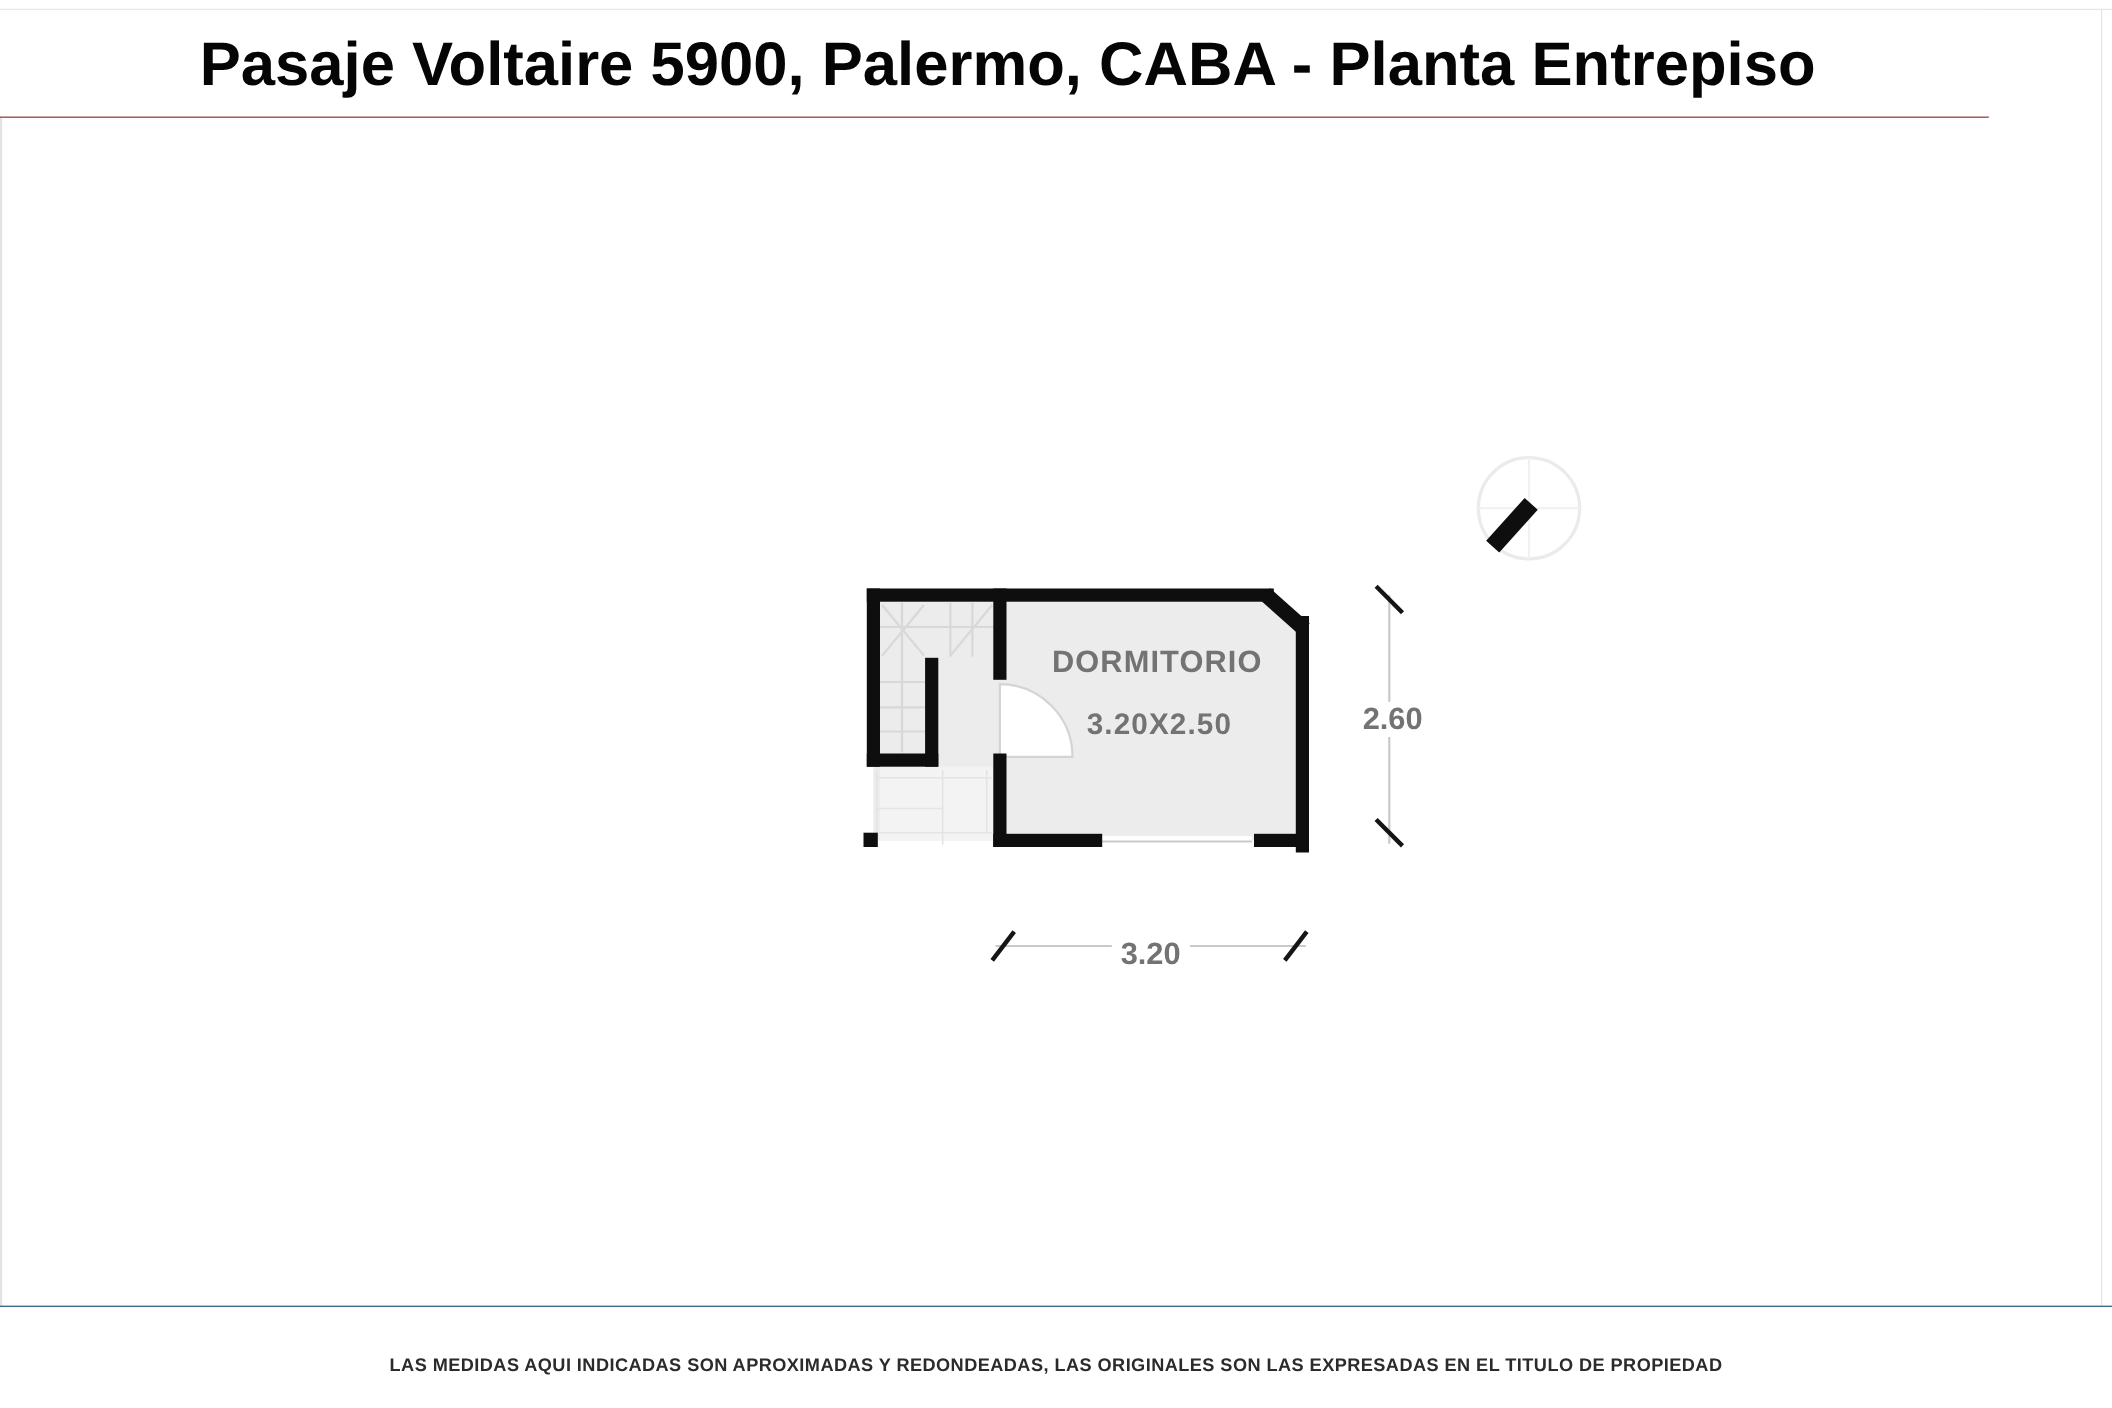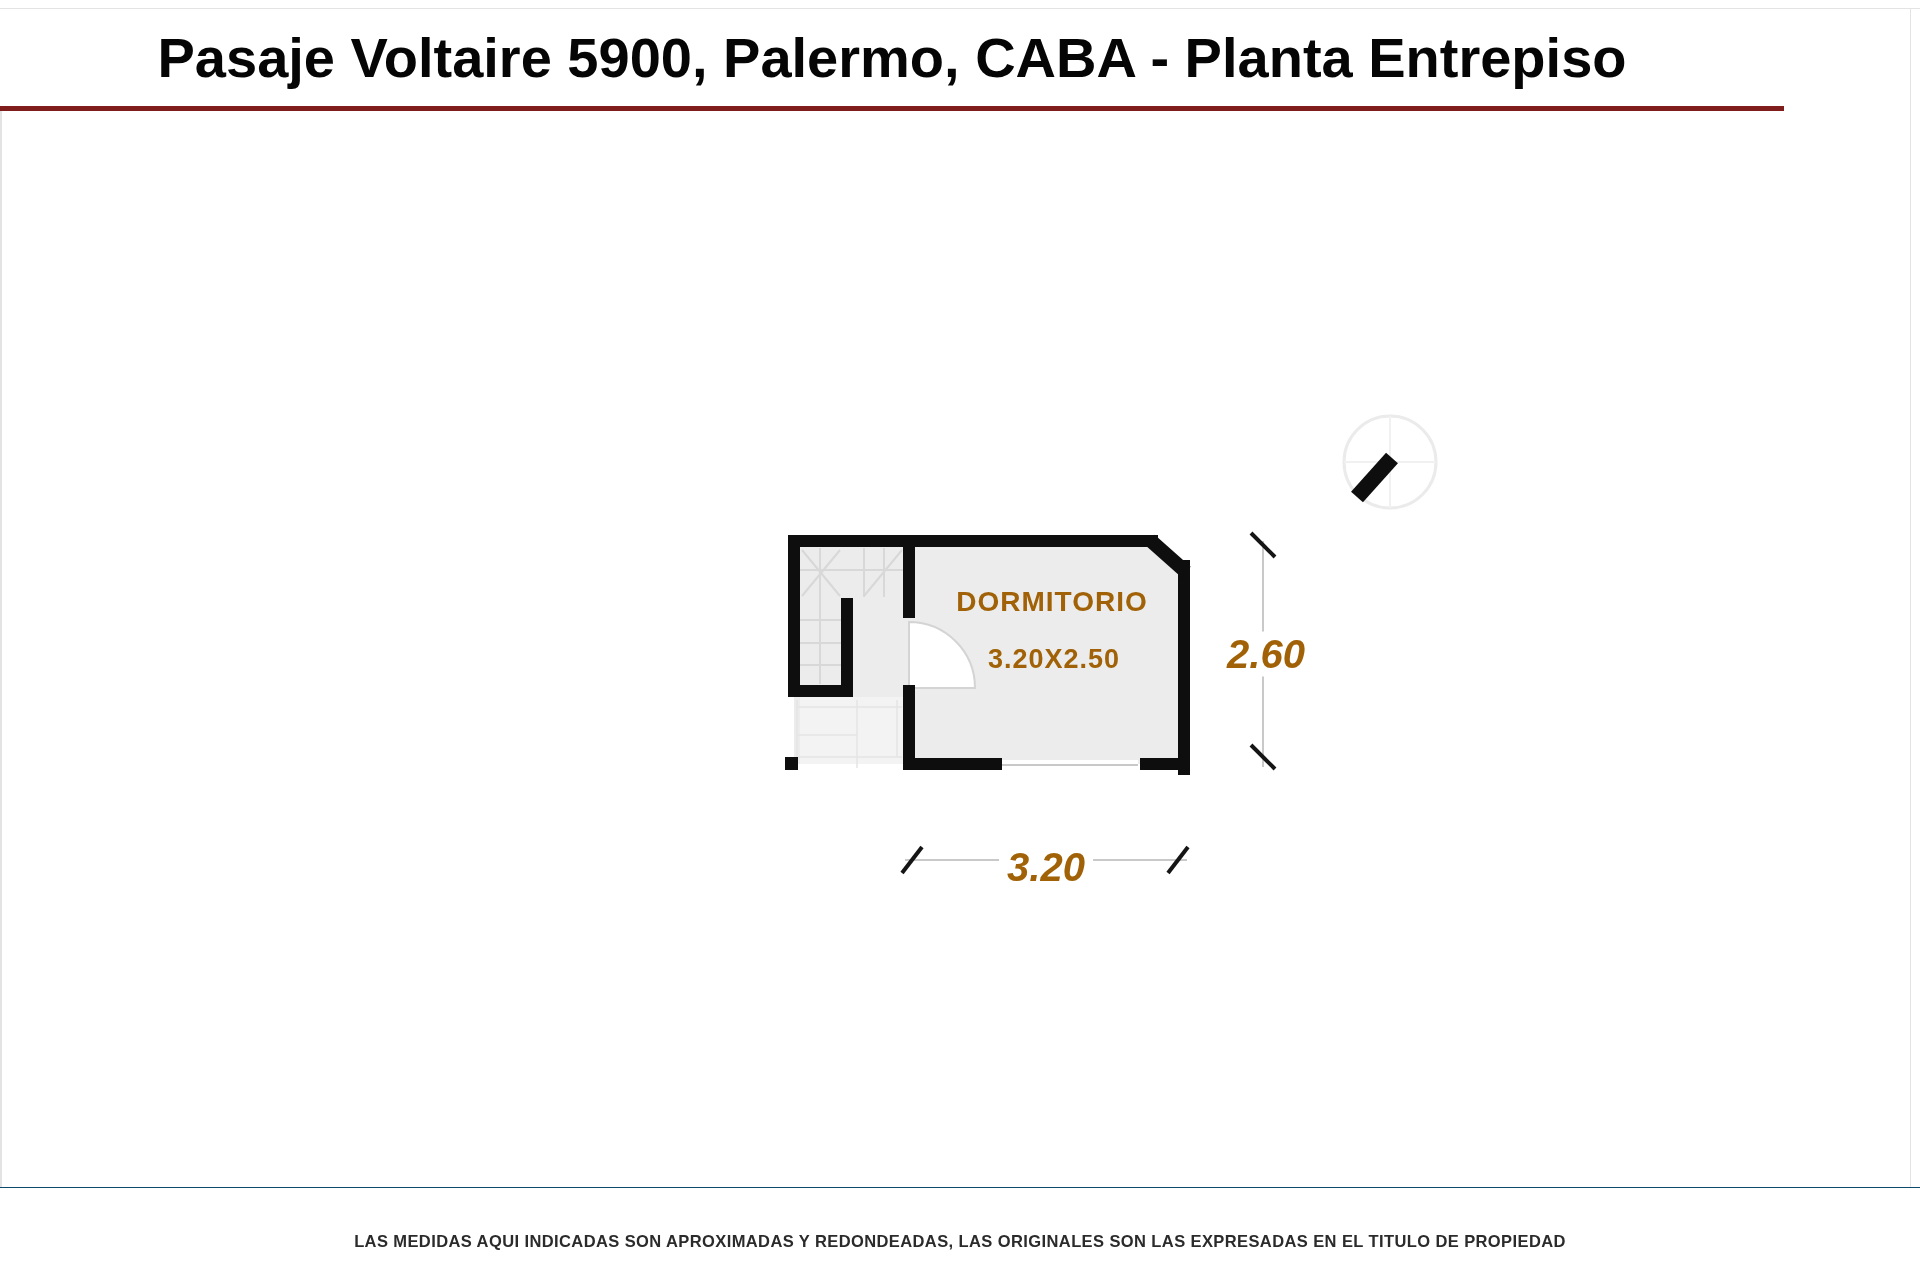--- a/index.html
+++ b/index.html
@@ -10,30 +10,30 @@
   body{
     width:1920px;height:1280px;background:#ffffff;position:relative;overflow:hidden;
     font-family:"Liberation Sans", sans-serif;color:var(--text);
   }
   .hairline{position:absolute;background:var(--frame);}
   #hair-top{left:0;right:0;top:8px;height:1px;}
   #hair-left{left:0;top:8px;bottom:0;width:2px;}
   #hair-right{left:1910px;top:8px;bottom:0;width:1px;}
   header{
     position:absolute;left:0;top:9px;width:1784px;height:97px;background:#fff;
-    border-bottom:5px solid #7f1d1d;display:flex;align-items:center;justify-content:center;
+    border-bottom:1px solid #7f1d1d;display:flex;align-items:center;justify-content:center;padding-left:24px;
   }
   .title{
     font-size:56px;font-weight:700;letter-spacing:0px;color:#050505;white-space:nowrap;
   }
   svg.plan{position:absolute;left:0;top:0;}
-  .label{position:absolute;transform:translate(-50%,-50%);white-space:nowrap;color:#a16207;}
+  .label{position:absolute;transform:translate(-50%,-50%);white-space:nowrap;color:#737373;}
   .room-name{font-size:28px;font-weight:700;letter-spacing:1px;}
   .room-size{font-size:27px;font-weight:700;letter-spacing:1px;margin-top:21px;}
-  .dim{font-size:40px;font-weight:700;background:#ffffff;padding:0 8px;font-style:italic;}
+  .dim{font-size:28px;font-weight:700;background:#ffffff;padding:0 8px;}
   footer{
     position:absolute;left:0;top:1187px;width:1920px;height:93px;background:#fff;
     border-top:1px solid #0c4a6e;display:flex;justify-content:center;align-items:flex-start;
   }
   .disclaimer{
     margin-top:44px;font-size:16.5px;font-weight:700;letter-spacing:0.4px;color:#2b2b2b;white-space:nowrap;
   }
 </style>
 </head>
 <body>

